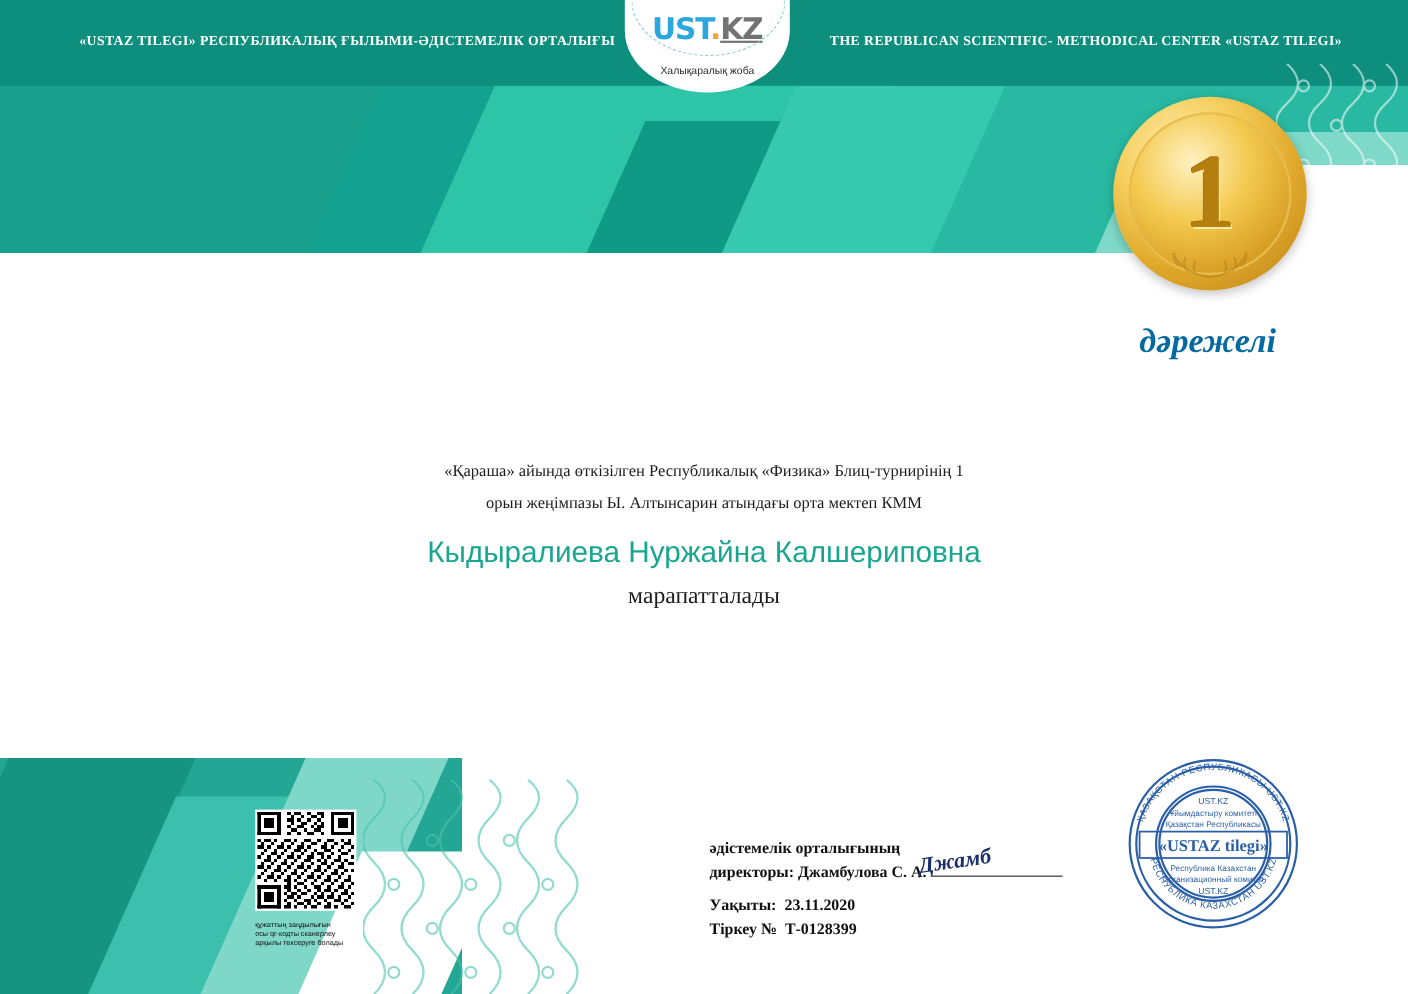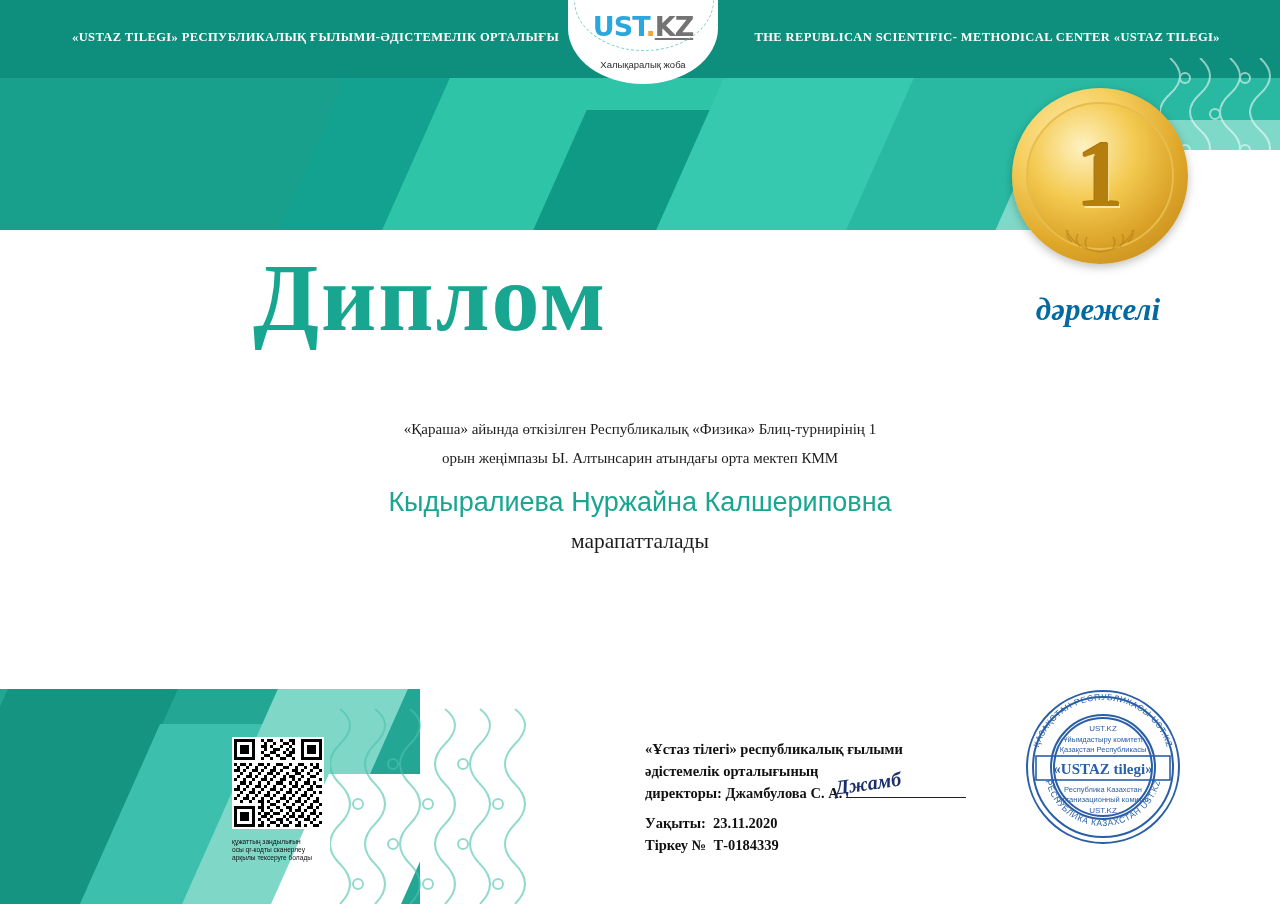--- a/index.html
+++ b/index.html
@@ -413,21 +413,20 @@
           <path d="M40 35 q-6 -7 -2 -13"></path>
         <path d="M48 38 q-5 -7 -1 -13"></path>
           <path d="M88 30 q7 -6 4 -12"></path>
         <path d="M80 35 q6 -7 2 -13"></path>
           <path d="M72 38 q5 -7 1 -13"></path>
       </g>
     </svg>
   </div>
   <div class="degree-label">дәрежелі</div>
 
-  <div class="diploma-title">Диплом</div>
 
   <div class="body-block">
     <div class="body-line">«Қараша» айында өткізілген Республикалық «Физика» Блиц-турнирінің 1</div>
     <div class="body-line">орын жеңімпазы Ы. Алтынсарин атындағы орта мектеп КММ</div>
     <div class="recipient">Кыдыралиева Нуржайна Калшериповна</div>
     <div class="awarded">марапатталады</div>
   </div>
 
   <div class="bottom-banner">
     <div class="bb-base"></div>
@@ -687,33 +686,32 @@
       </g>
     </svg>
     <div class="qr-caption">
       <div>құжаттың заңдылығын</div>
       <div>осы qr-кодты сканерлеу</div>
       <div>арқылы тексеруге болады</div>
     </div>
   </div>
 
   <div class="sign-block">
-    <div class="sign-row">«Ұстаз тілегі» республикалық ғылыми</div>
     <div class="sign-row">әдістемелік орталығының</div>
     <div class="sign-row">
       <span>директоры: Джамбулова С. А.</span><span class="sign-line"></span>
       <span class="signature-mark">Джамб</span>
     </div>
     <div class="sign-row sign-meta">
       <span>Уақыты:</span>&nbsp;
       <span>23.11.2020</span>
     </div>
     <div class="sign-row">
       <span>Тіркеу №</span>&nbsp;
-      <span>Т-0184339</span>
+      <span>Т-0128399</span>
     </div>
   </div>
 
   <div class="stamp">
     <svg viewBox="0 0 170 170" width="170" height="170">
       <defs>
         <path id="arcTop" d="M 18,85 A 67,67 0 0 1 152,85"></path>
         <path id="arcBottom" d="M 26,85 A 59,59 0 0 0 144,85"></path>
       </defs>
       <g fill="none" stroke="#2a5fa8" stroke-width="2">

